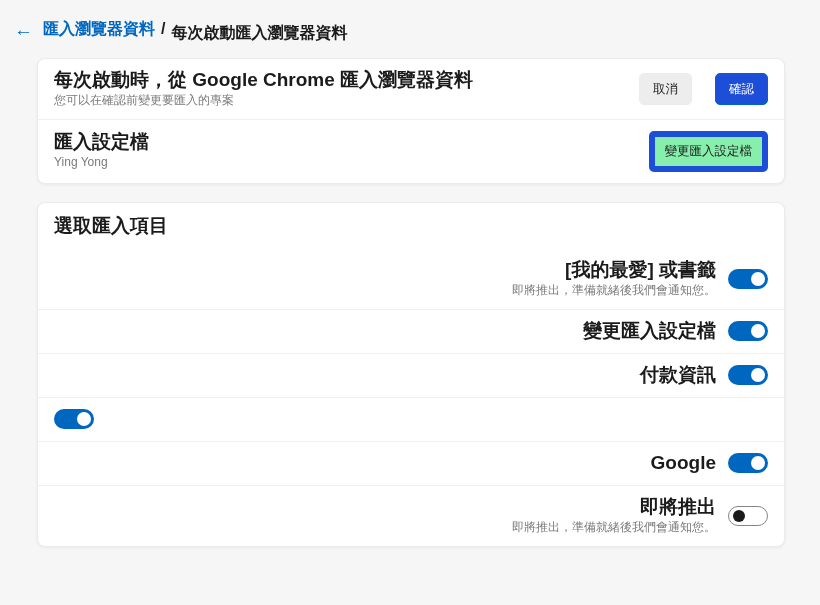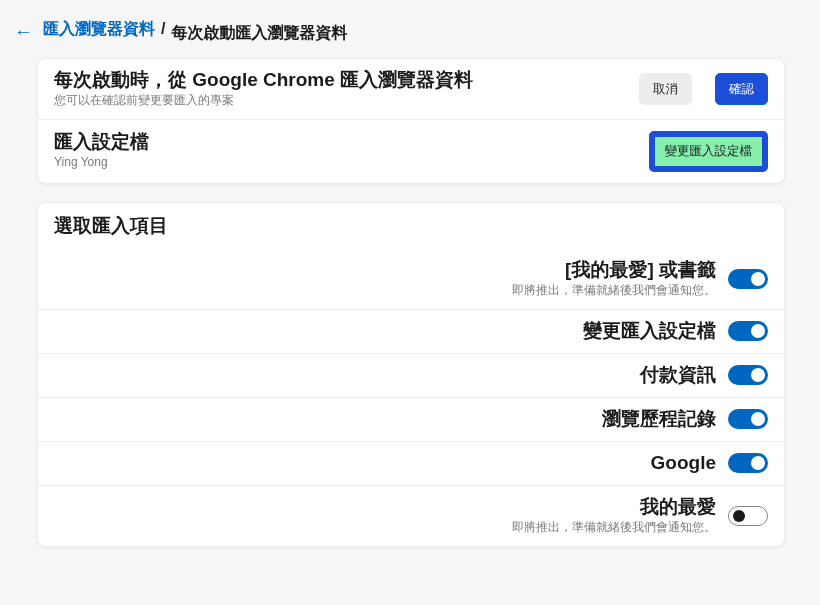--- a/index.html
+++ b/index.html
@@ -166,40 +166,36 @@
         <div class="row">
     <div class="row-text">
       <div class="row-title">付款資訊</div>
 
     </div>
     <div class="toggle on" role="switch" aria-checked="true">
       <span class="knob"></span>
     </div>
   </div>
         <div class="row">
-    <div class="row-text">
-      <div class="row-title">瀏覽歷程記錄</div>
-
-    </div>
     <div class="toggle on" role="switch" aria-checked="true">
       <span class="knob"></span>
     </div>
   </div>
         <div class="row">
     <div class="row-text">
       <div class="row-title">Google</div>
 
     </div>
     <div class="toggle on" role="switch" aria-checked="true">
       <span class="knob"></span>
     </div>
   </div>
         <div class="row">
     <div class="row-text">
-      <div class="row-title">我的最愛</div>
+      <div class="row-title">即將推出</div>
       <div class="row-sub">即將推出，準備就緒後我們會通知您。</div>
     </div>
     <div class="toggle off" role="switch" aria-checked="false">
       <span class="knob"></span>
     </div>
   </div>
       </div>
   </div>
 
 </div>

